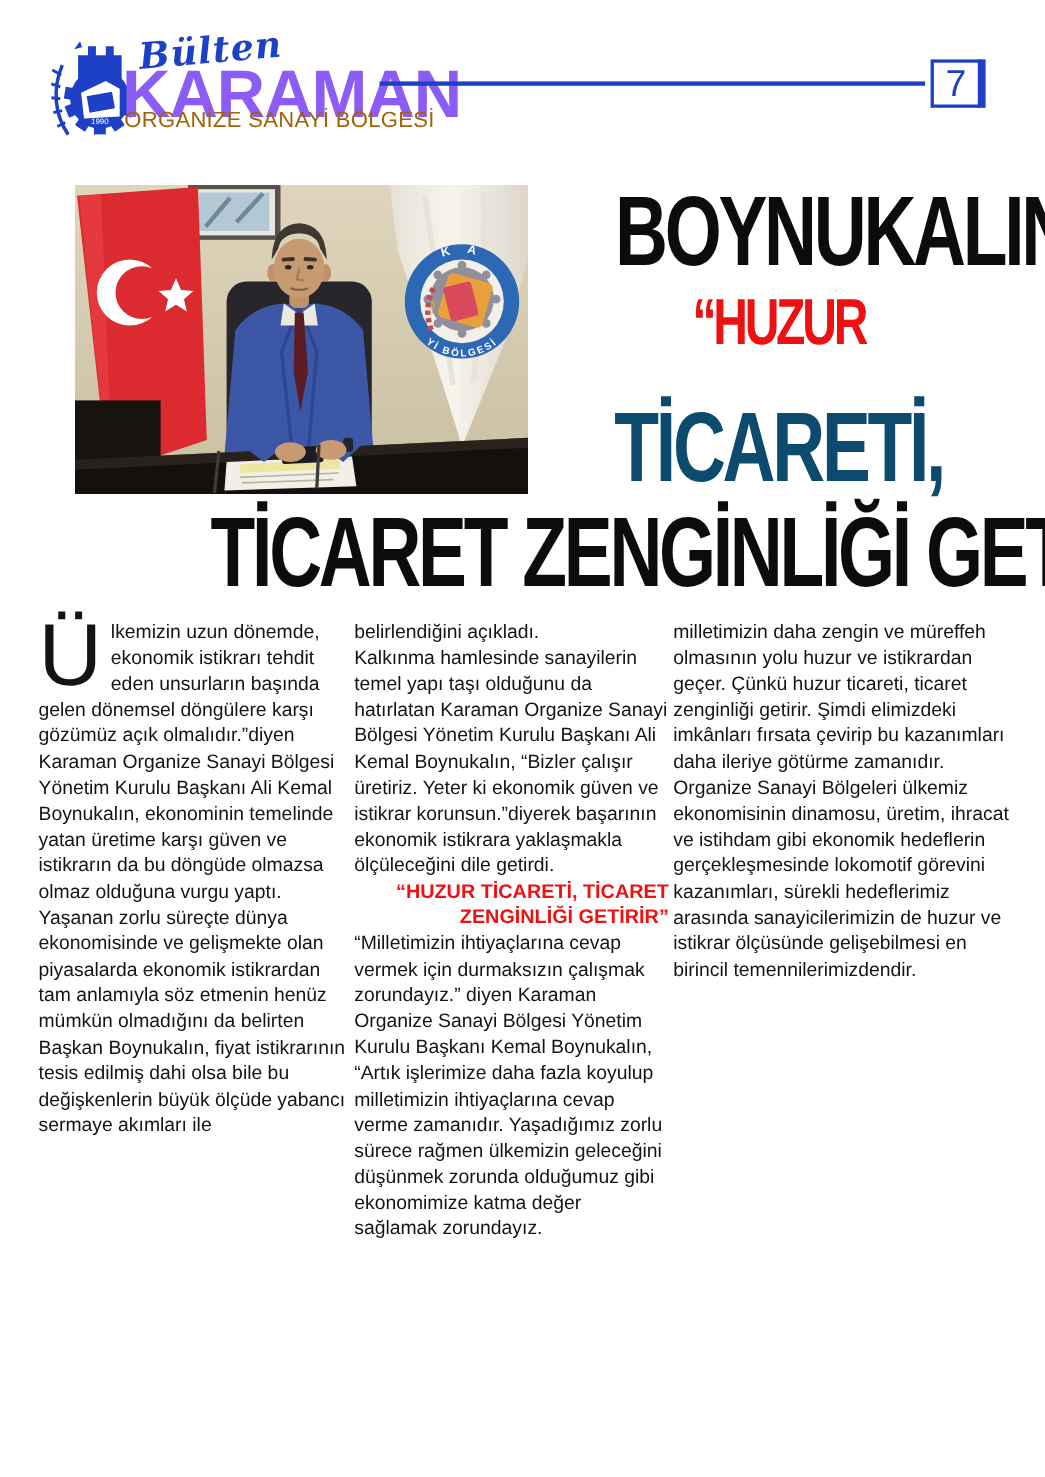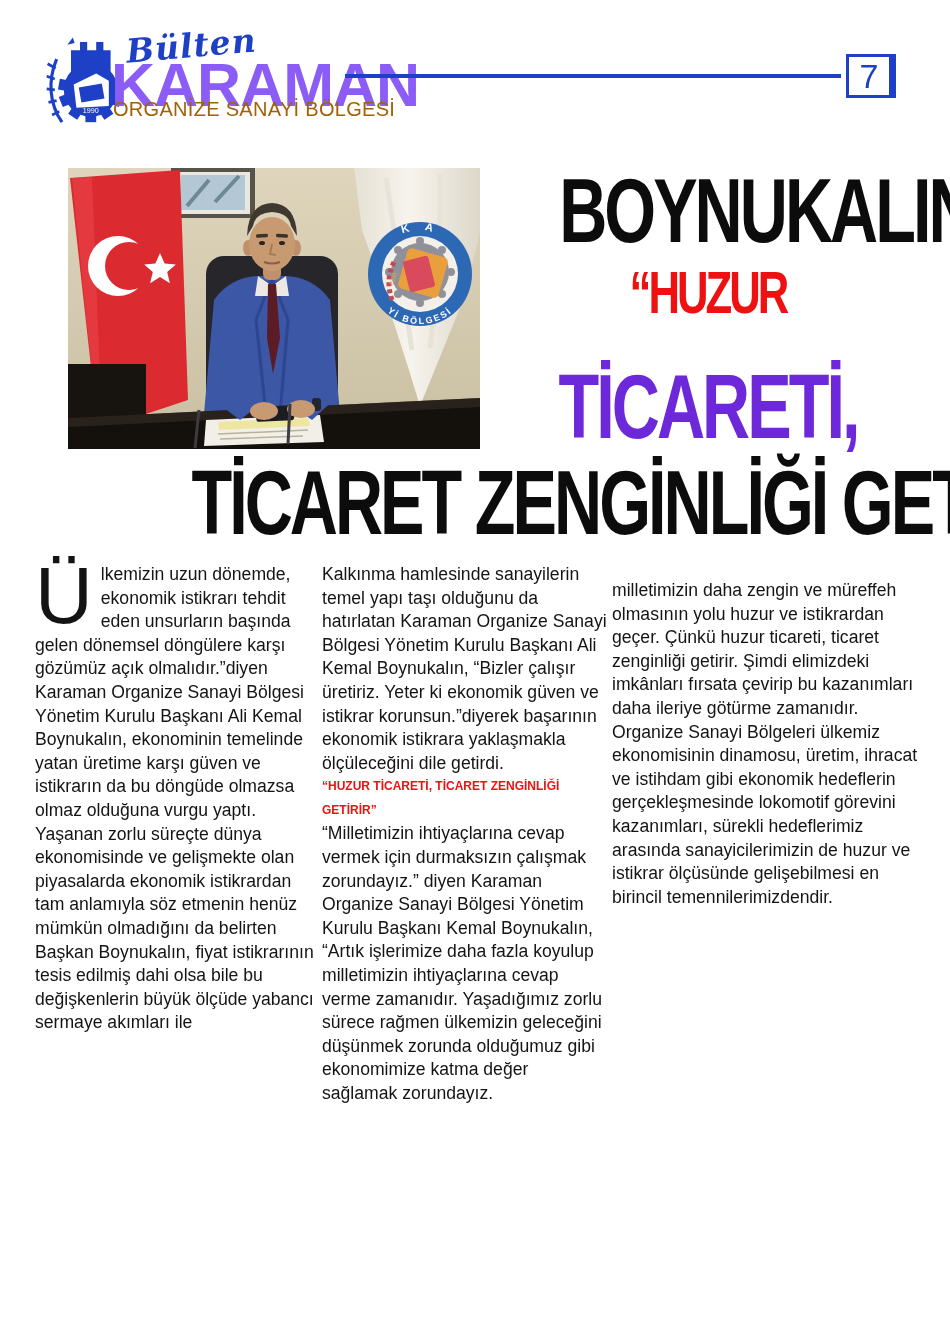--- a/index.html
+++ b/index.html
@@ -25,33 +25,33 @@
   
   .photo{position:absolute;left:68px;top:168px;width:412px;height:281px;overflow:hidden;}
   .photo svg{display:block;width:100%;height:100%;}
 
   
   .hl{position:absolute;text-align:center;font-weight:bold;line-height:1;}
   .cnd{display:inline-block;transform:scaleX(0.74);transform-origin:50% 0;
        letter-spacing:-4px;white-space:nowrap;}
   .hl-name{left:483px;top:166px;width:450px;font-size:90px;color:#0c0c0c;}
   .hl-red1{left:483px;top:264px;width:450px;font-size:59px;color:#ee1111;}
-  .hl-red2{left:483px;top:362px;width:450px;font-size:90px;color:#6d28d9;}
+  .hl-red2{left:483px;top:362px;width:450px;font-size:90px;color:#0c4a6e;}
   .hl-wide{left:28px;top:458px;width:894px;font-size:90px;color:#0c0c0c;}
 
   
   .col{position:absolute;top:563px;font-size:17.6px;line-height:23.6px;color:#141414;}
   .col p{margin:0;}
   .col-1{left:35px;width:281px;}
   .col-2{left:322px;width:286px;}
-  .col-3{left:612px;width:309px;margin-top:16px;}
+  .col-3{left:612px;width:309px;}
   .dropcap{float:left;font-size:80px;line-height:58px;height:66px;
            margin:4px 8px 0 0;color:#141414;}
-  .subhead{color:#ee1111;font-weight:bold;font-size:12px;line-height:23.5px;
-           margin:5px 0 22px 0;}
+  .subhead{color:#ee1111;font-weight:bold;font-size:18px;line-height:23.5px;
+           margin:5px 0 22px 0;text-align:right;}
 </style>
 </head>
 <body>
 
 <div class="page">
 
   <div class="logo-icon">
     <svg viewBox="0 0 100 108">
       <g fill="#1d40c6">
         <circle cx="52" cy="62" r="30"></circle>
@@ -191,20 +191,21 @@
   <div class="hl hl-red1"><span class="cnd">“HUZUR</span></div>
   <div class="hl hl-red2"><span class="cnd">TİCARETİ,</span></div>
   <div class="hl hl-wide"><span class="cnd">TİCARET ZENGİNLİĞİ GETİRİR”</span></div>
 
   <div class="col col-1">
     <p><span class="dropcap">Ü</span><span>lkemizin uzun dönemde, ekonomik istikrarı tehdit eden unsurların başında gelen dönemsel döngülere karşı gözümüz açık olmalıdır.”diyen Karaman Organize Sanayi Bölgesi Yönetim Kurulu Başkanı Ali Kemal Boynukalın, ekonominin temelinde yatan üretime karşı güven ve istikrarın da bu döngüde olmazsa olmaz olduğuna vurgu yaptı.</span></p>
     <p>Yaşanan zorlu süreçte dünya ekonomisinde ve gelişmekte olan piyasalarda ekonomik istikrardan tam anlamıyla söz etmenin henüz mümkün olmadığını da belirten Başkan Boynukalın, fiyat istikrarının tesis edilmiş dahi olsa bile bu değişkenlerin büyük ölçüde yabancı sermaye akımları ile</p>
   </div>
 
   <div class="col col-2">
+    <p>belirlendiğini açıkladı.</p>
     <p>Kalkınma hamlesinde sanayilerin temel yapı taşı olduğunu da hatırlatan Karaman Organize Sanayi Bölgesi Yönetim Kurulu Başkanı Ali Kemal Boynukalın, “Bizler çalışır üretiriz. Yeter ki ekonomik güven ve istikrar korunsun.”diyerek başarının ekonomik istikrara yaklaşmakla ölçüleceğini dile getirdi.</p>
     <p class="subhead">“HUZUR TİCARETİ, TİCARET ZENGİNLİĞİ GETİRİR”</p>
     <p>“Milletimizin ihtiyaçlarına cevap vermek için durmaksızın çalışmak zorundayız.” diyen Karaman Organize Sanayi Bölgesi Yönetim Kurulu Başkanı Kemal Boynukalın, “Artık işlerimize daha fazla koyulup milletimizin ihtiyaçlarına cevap verme zamanıdır. Yaşadığımız zorlu sürece rağmen ülkemizin geleceğini düşünmek zorunda olduğumuz gibi ekonomimize katma değer sağlamak zorundayız.</p>
   </div>
 
   <div class="col col-3">
     <p>milletimizin daha zengin ve müreffeh olmasının yolu huzur ve istikrardan geçer. Çünkü huzur ticareti, ticaret zenginliği getirir. Şimdi elimizdeki imkânları fırsata çevirip bu kazanımları daha ileriye götürme zamanıdır.</p>
     <p>Organize Sanayi Bölgeleri ülkemiz ekonomisinin dinamosu, üretim, ihracat ve istihdam gibi ekonomik hedeflerin gerçekleşmesinde lokomotif görevini kazanımları, sürekli hedeflerimiz arasında sanayicilerimizin de huzur ve istikrar ölçüsünde gelişebilmesi en birincil temennilerimizdendir.</p>
   </div>
 

